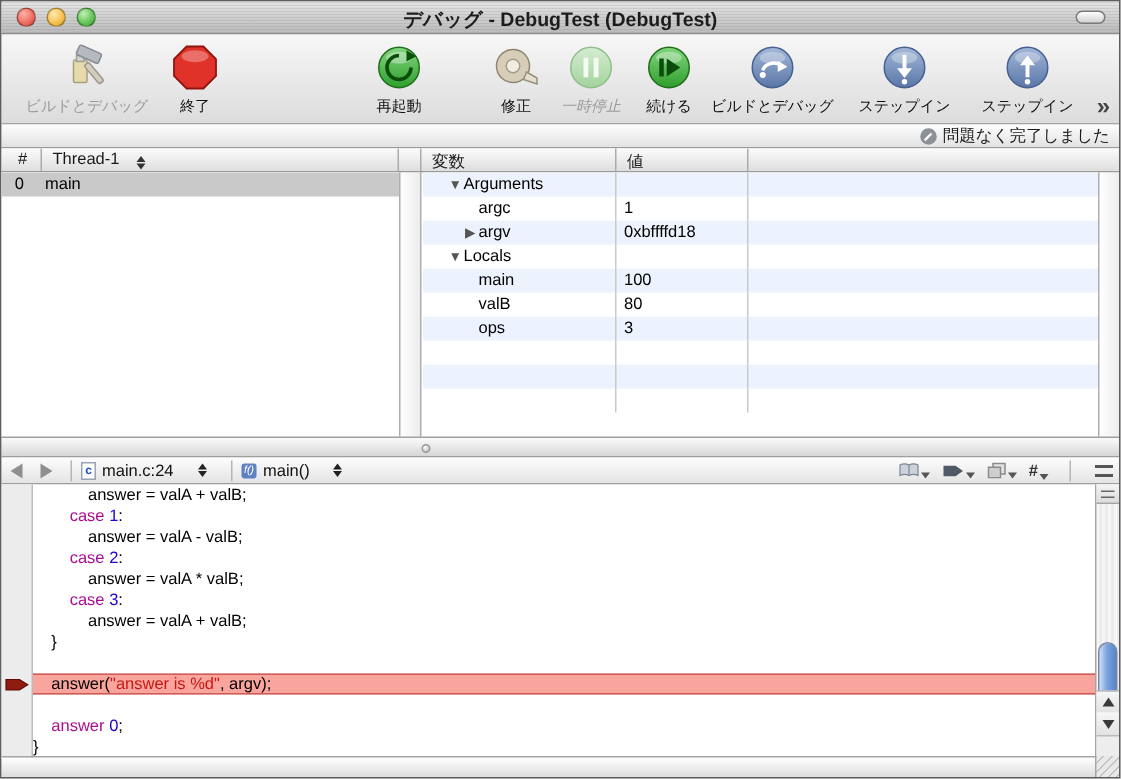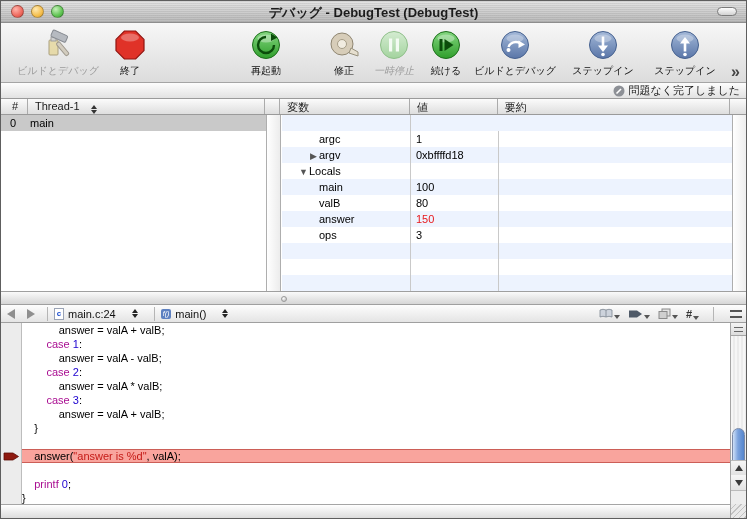--- a/index.html
+++ b/index.html
@@ -312,32 +312,32 @@
       <div class="ph" style="width:238px;">
         <span>Thread-1</span>
         <span class="sortglyph">
             <i class="up"></i>
             <i class="dn"></i>
           </span>
       </div>
       <div class="ph" style="width:15px;"></div>
       <div class="ph" style="width:130px;">変数</div>
       <div class="ph" style="width:88px;">値</div>
-      <div class="ph" style="width:233px;">要約</div>
       <div class="ph" style="width:16px;"></div>
     </div>
     <div class="thread-body">
         <div class="trow sel">
           <span class="tnum">0</span>
           <span class="tname">main</span>
         </div>
       </div>
     <div class="vstrip ts"></div>
     <div class="var-body">
         <div class="vrow">
+          <div class="vc name"><span class="exp" style="margin-left:16px">▼</span><span>Arguments</span></div>
           <div class="vc val"></div>
           <div class="vc sum"></div>
         </div>
         <div class="vrow">
           <div class="vc name"><span class="exp" style="margin-left:26px"></span><span>argc</span></div>
           <div class="vc val">1</div>
           <div class="vc sum"></div>
         </div>
         <div class="vrow">
           <div class="vc name"><span class="exp" style="margin-left:26px">▶</span><span>argv</span></div>
@@ -350,25 +350,20 @@
           <div class="vc sum"></div>
         </div>
         <div class="vrow">
           <div class="vc name"><span class="exp" style="margin-left:26px"></span><span>main</span></div>
           <div class="vc val">100</div>
           <div class="vc sum"></div>
         </div>
         <div class="vrow">
           <div class="vc name"><span class="exp" style="margin-left:26px"></span><span>valB</span></div>
           <div class="vc val">80</div>
-          <div class="vc sum"></div>
-        </div>
-        <div class="vrow">
-          <div class="vc name"><span class="exp" style="margin-left:26px"></span><span>answer</span></div>
-          <div class="vc val changed">150</div>
           <div class="vc sum"></div>
         </div>
         <div class="vrow">
           <div class="vc name"><span class="exp" style="margin-left:26px"></span><span>ops</span></div>
           <div class="vc val">3</div>
           <div class="vc sum"></div>
         </div>
         <div class="vrow">
           <div class="vc name"></div>
           <div class="vc val"></div>
@@ -452,23 +447,23 @@
     <div class="code">
         <div class="cline"><span class="tk-p">            answer = valA + valB;</span></div>
         <div class="cline"><span class="tk-p">        </span><span class="tk-k">case</span><span class="tk-p"> </span><span class="tk-n">1</span><span class="tk-p">:</span></div>
         <div class="cline"><span class="tk-p">            answer = valA - valB;</span></div>
         <div class="cline"><span class="tk-p">        </span><span class="tk-k">case</span><span class="tk-p"> </span><span class="tk-n">2</span><span class="tk-p">:</span></div>
         <div class="cline"><span class="tk-p">            answer = valA * valB;</span></div>
         <div class="cline"><span class="tk-p">        </span><span class="tk-k">case</span><span class="tk-p"> </span><span class="tk-n">3</span><span class="tk-p">:</span></div>
         <div class="cline"><span class="tk-p">            answer = valA + valB;</span></div>
         <div class="cline"><span class="tk-p">    }</span></div>
         <div class="cline"></div>
-        <div class="cline hl"><span class="tk-p">    answer(</span><span class="tk-s">"answer is %d"</span><span class="tk-p">, valA);</span></div>
+        <div class="cline hl"><span class="tk-p">    answer(</span><span class="tk-s">"answer is %d"</span><span class="tk-p">, argv);</span></div>
         <div class="cline"></div>
-        <div class="cline"><span class="tk-p">    </span><span class="tk-k">printf</span><span class="tk-p"> </span><span class="tk-n">0</span><span class="tk-p">;</span></div>
+        <div class="cline"><span class="tk-p">    </span><span class="tk-k">answer</span><span class="tk-p"> </span><span class="tk-n">0</span><span class="tk-p">;</span></div>
         <div class="cline"><span class="tk-p">}</span></div>
       </div>
     <div class="vscrollbar">
       <div class="splitbtn">
           <i></i>
         </div>
       <div class="thumb"></div>
       <div class="sb-arrow up">
           <i></i>
         </div>

